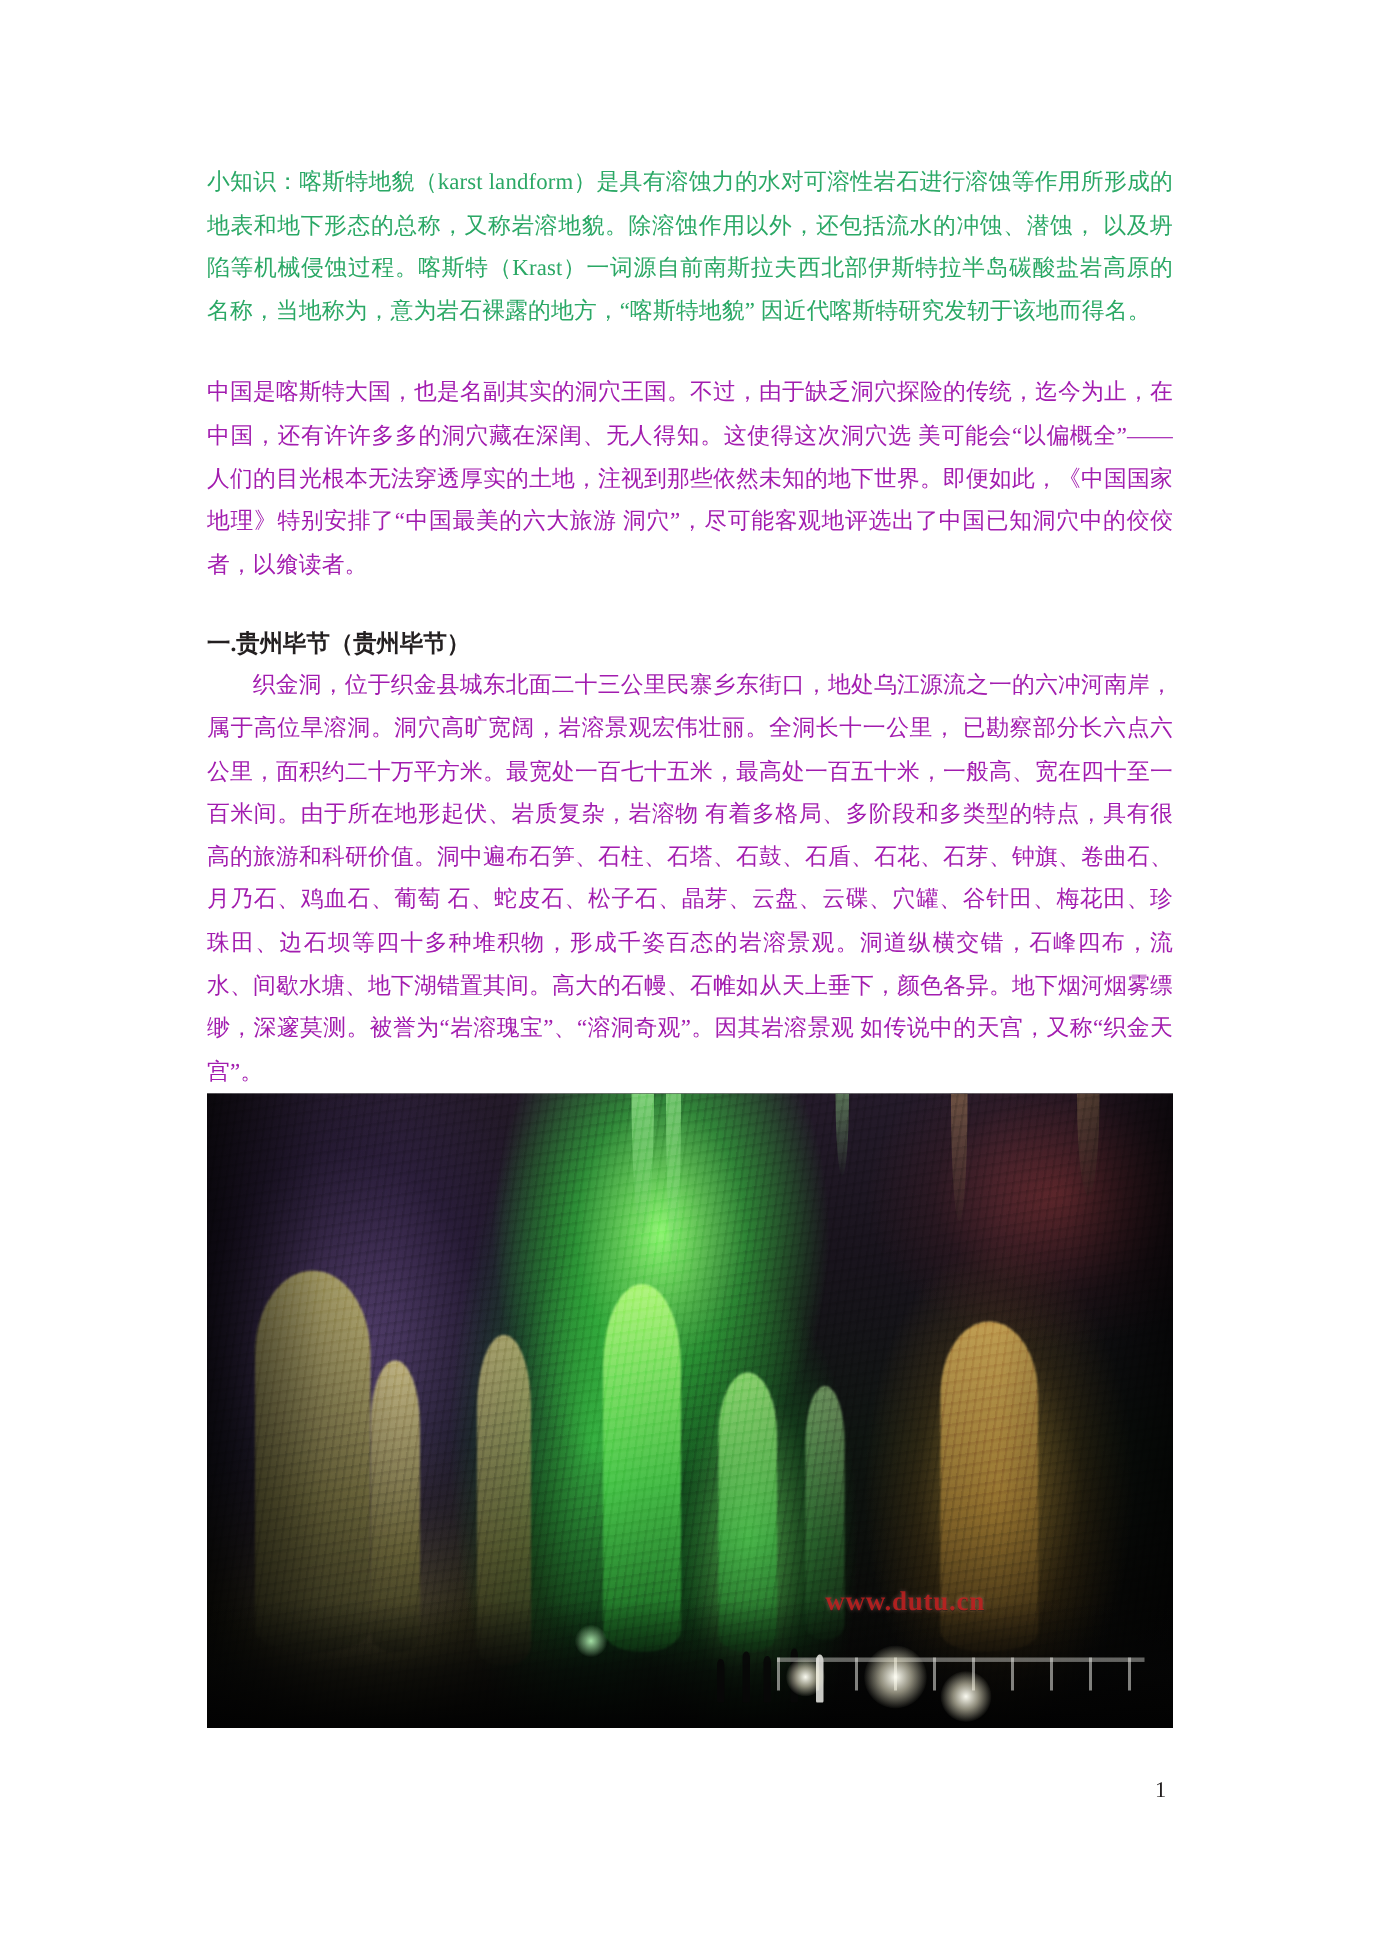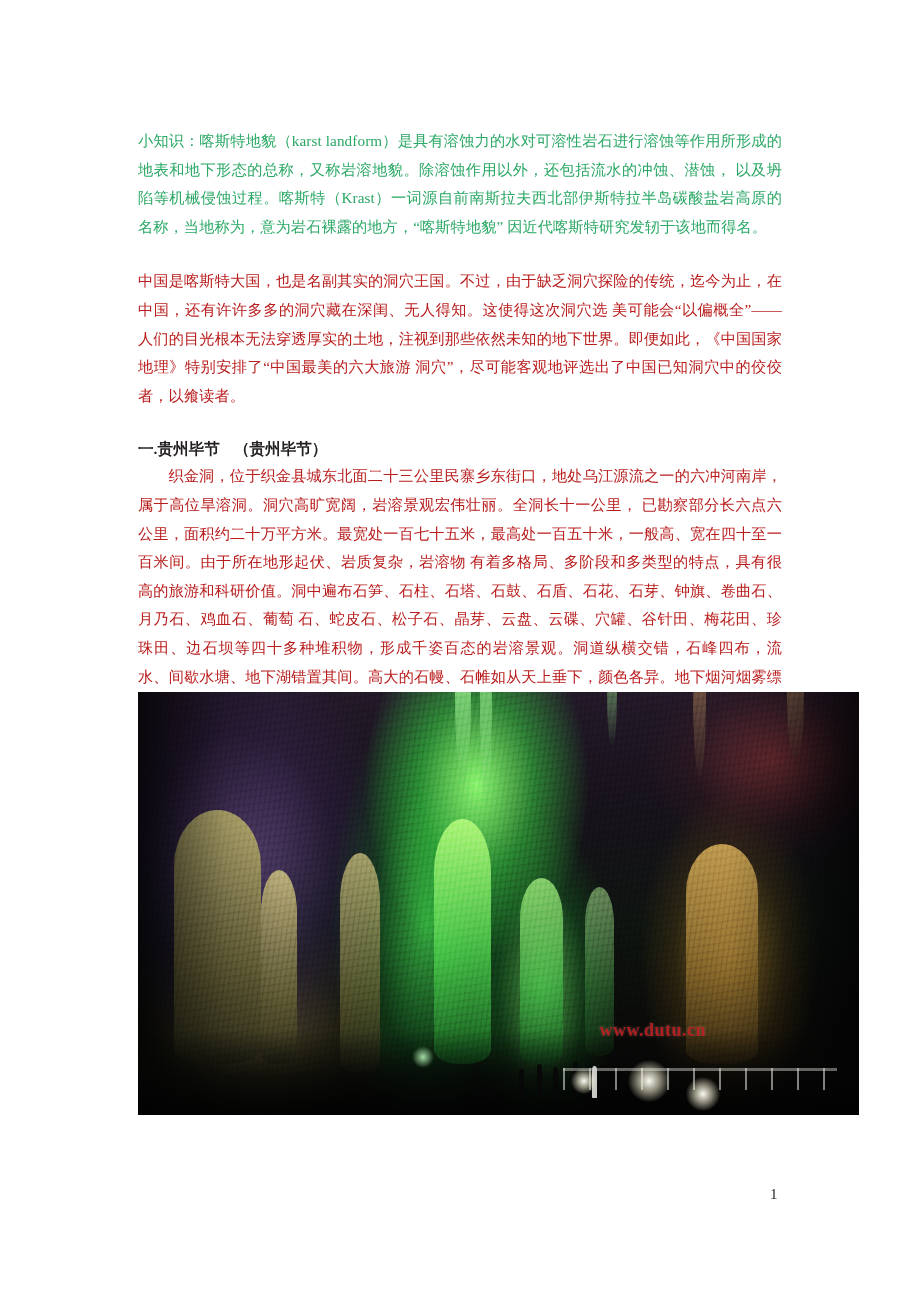--- a/index.html
+++ b/index.html
@@ -24,49 +24,47 @@
     left: 138px;
     top: 108px;
     width: 644px;
   }
   p.para {
     margin: 0 0 0 0;
     font-size: 15.2px;
     line-height: 28.6px;
     text-align: justify;
     text-justify: inter-ideograph;
-    color: #b91c1c;
+    color: #a21caf;
     letter-spacing: 0.1px;
   }
   p.para.green {
     color: #2aa865;
-    margin-top: 19px;
   }
   .gap-1 { height: 26px; }
   .gap-2 { height: 26px; }
   h2.heading {
     margin: 0;
     font-size: 15.6px;
     line-height: 26px;
     font-weight: bold;
     color: #231f20;
     font-family: "Liberation Serif", "DejaVu Serif", serif;
   }
   h2.heading .loc {
     font-weight: bold;
-    margin-left: 14px;
   }
   .indent2 { display: inline-block; width: 2em; }
 
   
   .figure {
     position: absolute;
     left: 138px;
-    top: 692px;
-    width: 721px;
+    top: 729px;
+    width: 644px;
     height: 423px;
     overflow: hidden;
     background: #090608;
   }
   .cave {
     position: absolute;
     inset: 0;
     background:
       
       radial-gradient(ellipse 150px 230px at 47% 22%, rgba(150,255,120,0.95) 0%, rgba(60,220,70,0.55) 38%, rgba(10,90,30,0.0) 75%),

